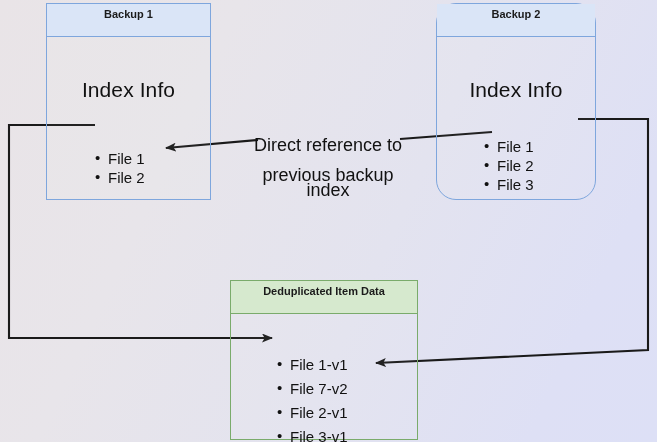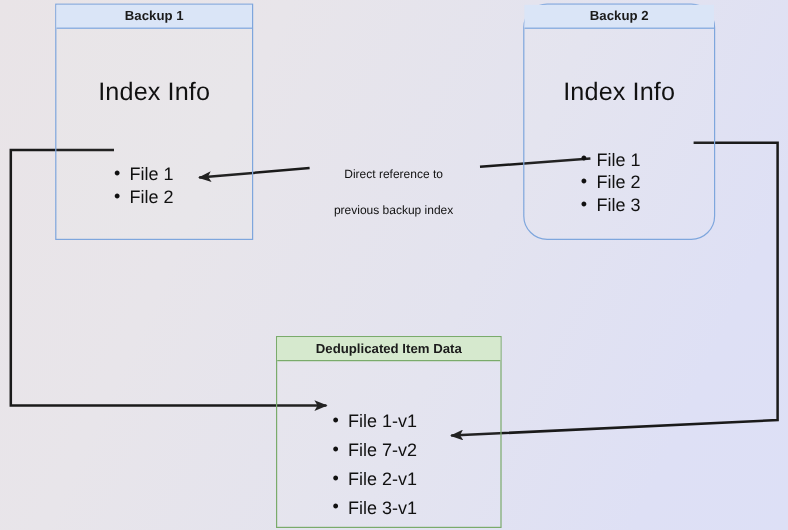--- a/index.html
+++ b/index.html
@@ -20,21 +20,21 @@
   }
   
   .node {
     position: absolute;
     box-sizing: border-box;
     border: 1.5px solid #7ea6dd;
     background: rgba(255,255,255,0.04);
   }
   .node .node-title {
     box-sizing: border-box;
-    height: 20px;
+    height: 33px;
     line-height: 20px;
     text-align: center;
     font-size: 11px;
     font-weight: bold;
     color: #1b1b1b;
     background: #dae5f7;
     border-bottom: 1.5px solid #7ea6dd;
   }
   .node .node-body {
     position: relative;
@@ -80,21 +80,21 @@
     font-size: 15px;
     color: #111;
   }
   ul.dedup-list li {
     line-height: 24px;
   }
   
   .edge-caption {
     position: absolute;
     text-align: center;
-    font-size: 10px;
+    font-size: 18px;
     line-height: 15px;
     color: #111;
     white-space: pre-line;
   }
   
   #edges {
     position: absolute;
     left: 0;
     top: 0;
     width: 657px;

